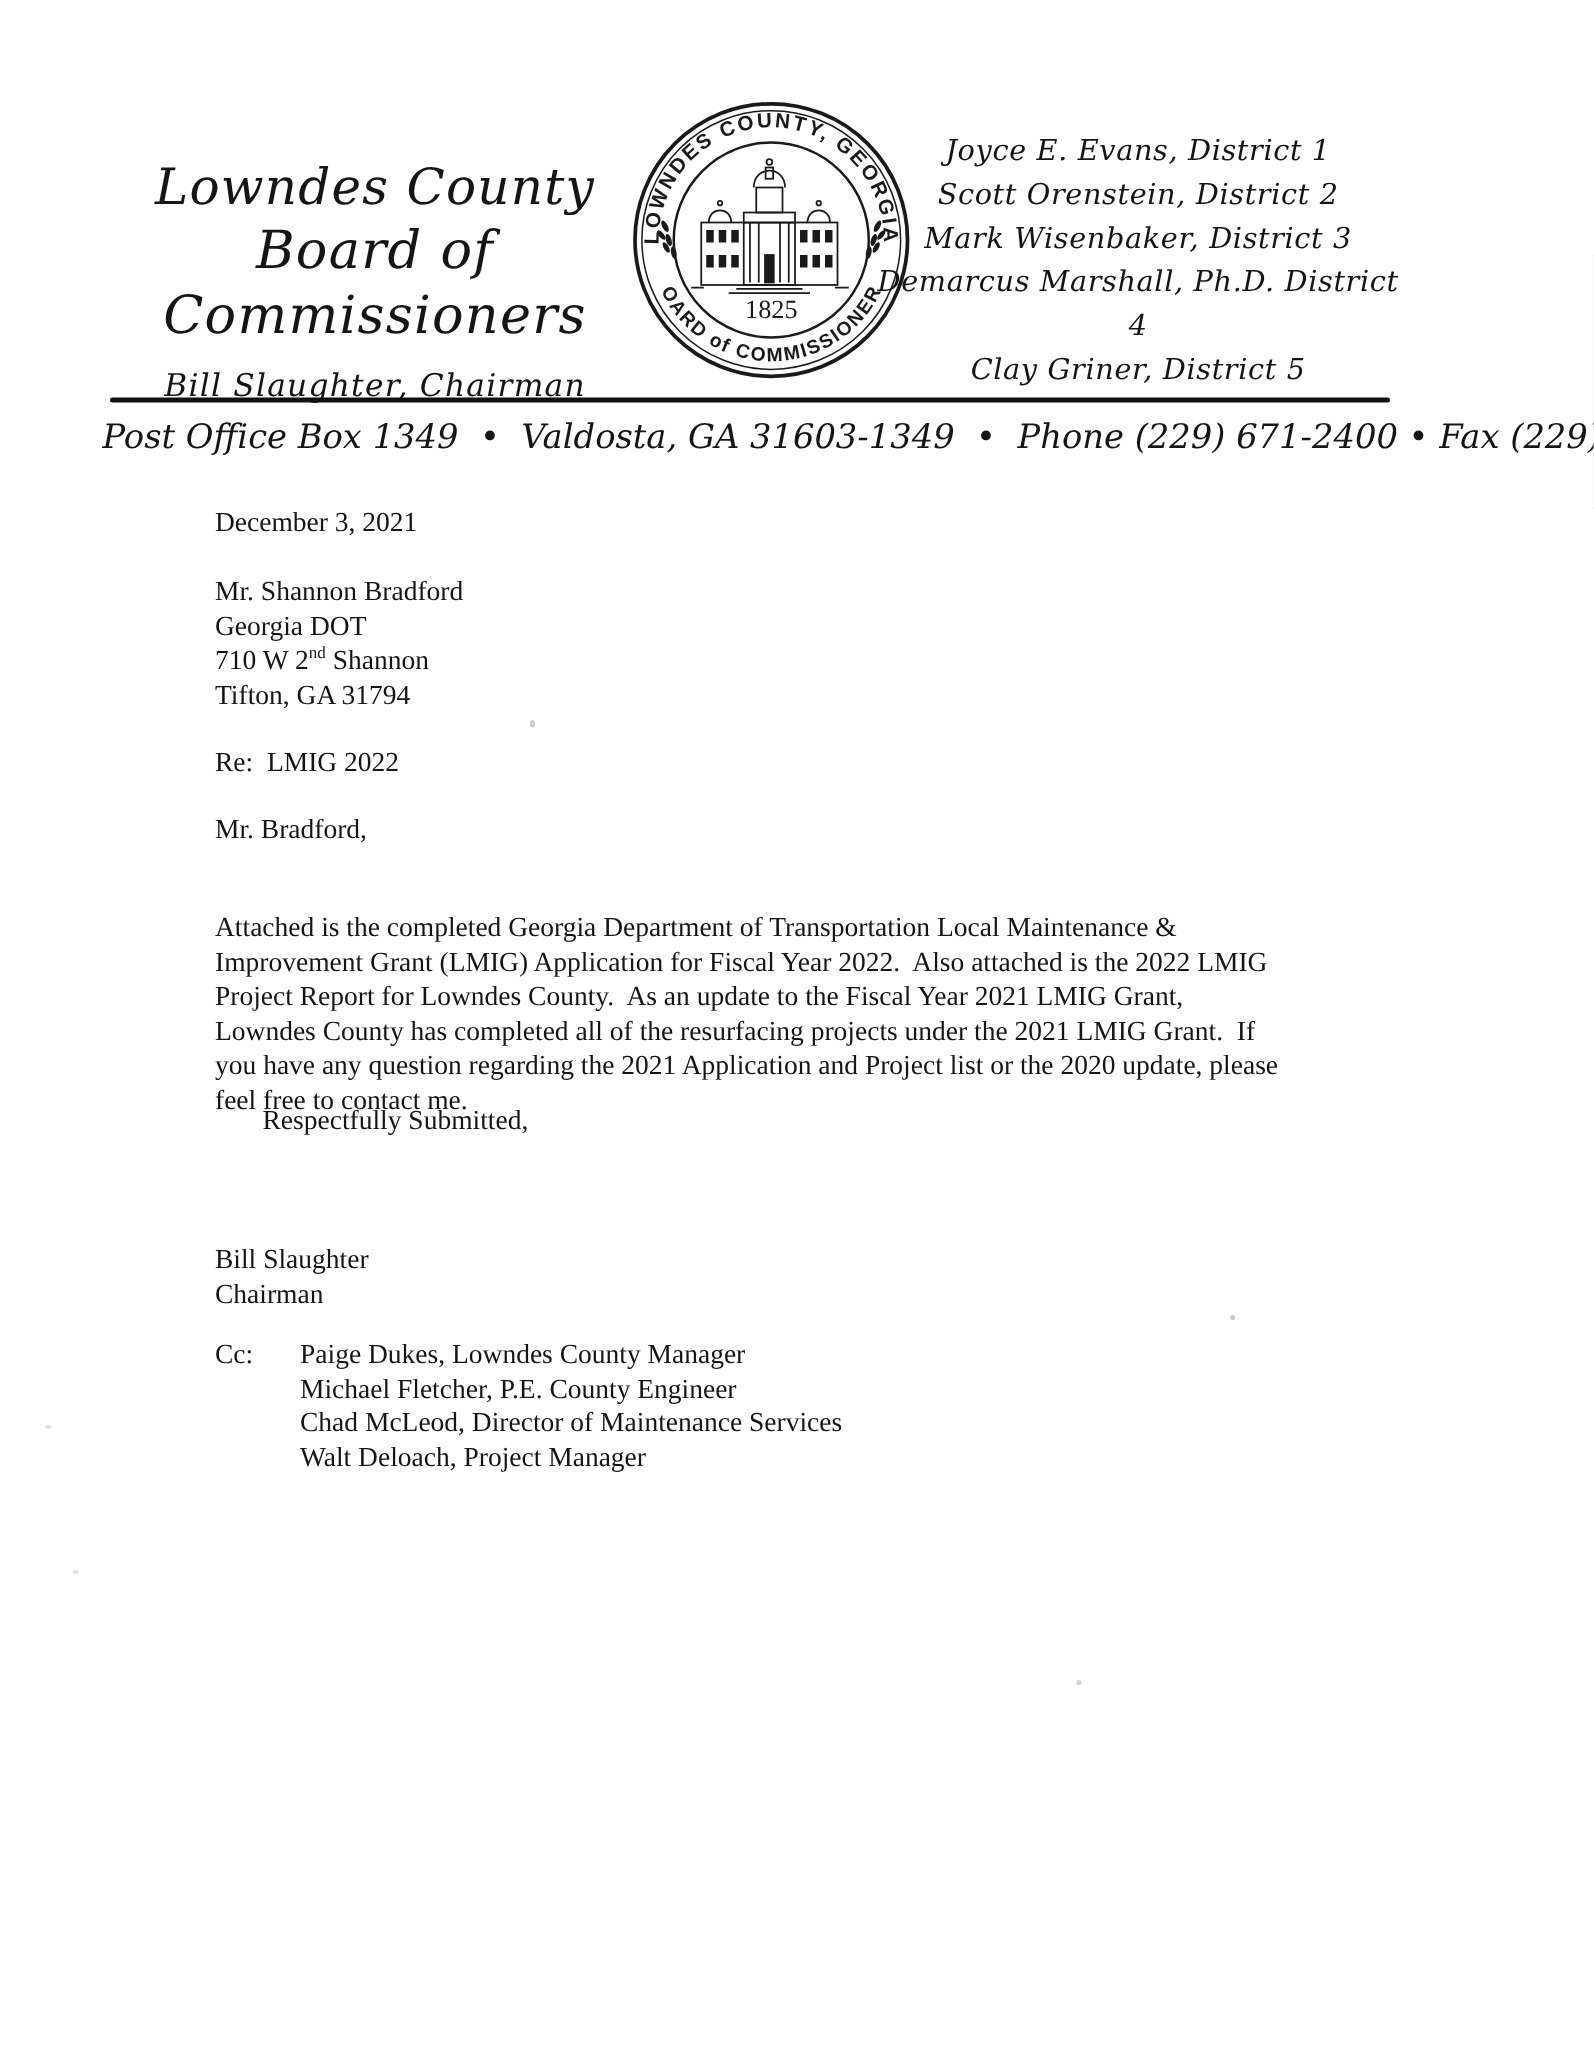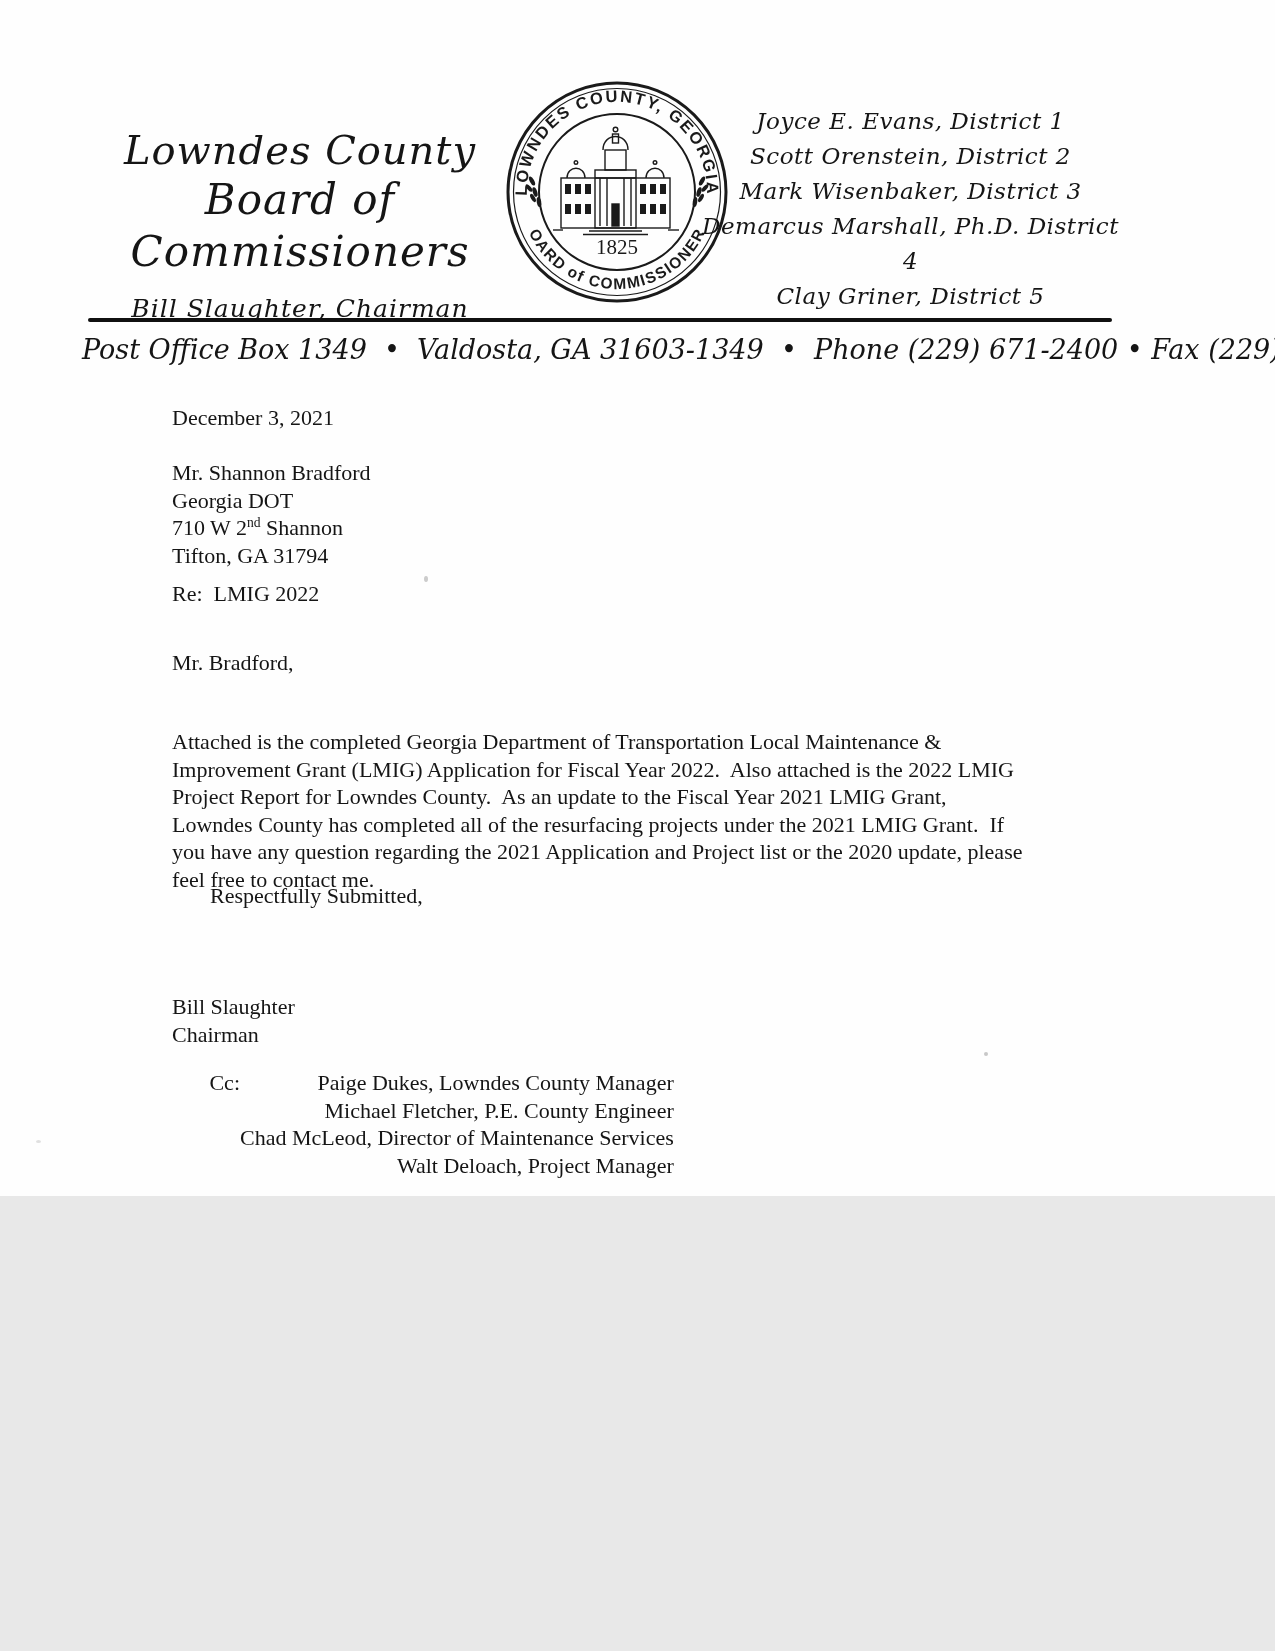--- a/index.html
+++ b/index.html
@@ -1,18 +1,18 @@
 <!DOCTYPE html>
 <html><head>
 <meta charset="utf-8">
 <style>
   html,body{margin:0;padding:0;background:#e8e8e8;}
   .page{
     position:relative;
-    width:1275px;height:1196px;
+    width:1275px;height:1651px;
     margin:0 auto;
     background:#fefefe;
     color:#151515;
     font-family:"Liberation Serif", serif;
     overflow:hidden;
   }
   
   .lh-left{
     position:absolute;left:80px;top:126px;width:440px;
     text-align:center;
@@ -41,26 +41,26 @@
     font-family:"DejaVu Serif", serif;
     font-style:italic;
     font-size:27px;line-height:36px;
     white-space:pre;
   }
   
   .blk{position:absolute;left:172px;font-size:22px;line-height:27.5px;}
   .pre{white-space:pre;}
   .date-blk{top:404px;}
   .recipient-blk{top:459px;}
-  .re-blk{top:580px;}
+  .re-blk{top:596px;}
   .salutation-blk{top:649px;}
   .para-blk{top:728px;width:960px;}
   .closing-blk{top:882px;margin-left:38px;}
   .signer-blk{top:993px;}
-  .cc-blk{top:1069px;display:flex;text-align:right;}
+  .cc-blk{top:1069px;display:flex;}
   .cc-label{width:68px;}
   sup.ord{font-size:0.62em;vertical-align:super;line-height:0;}
   
   .speck{position:absolute;background:#9a9a9a;border-radius:50%;}
   .s1{left:424px;top:576px;width:4px;height:6px;opacity:.5;}
   .s2{left:984px;top:1052px;width:4px;height:4px;opacity:.55;}
   .s3{left:861px;top:1344px;width:4px;height:4px;opacity:.45;}
   .s4{left:36px;top:1140px;width:5px;height:3px;opacity:.3;}
   .s5{left:58px;top:1256px;width:5px;height:3px;opacity:.3;}
 </style>

